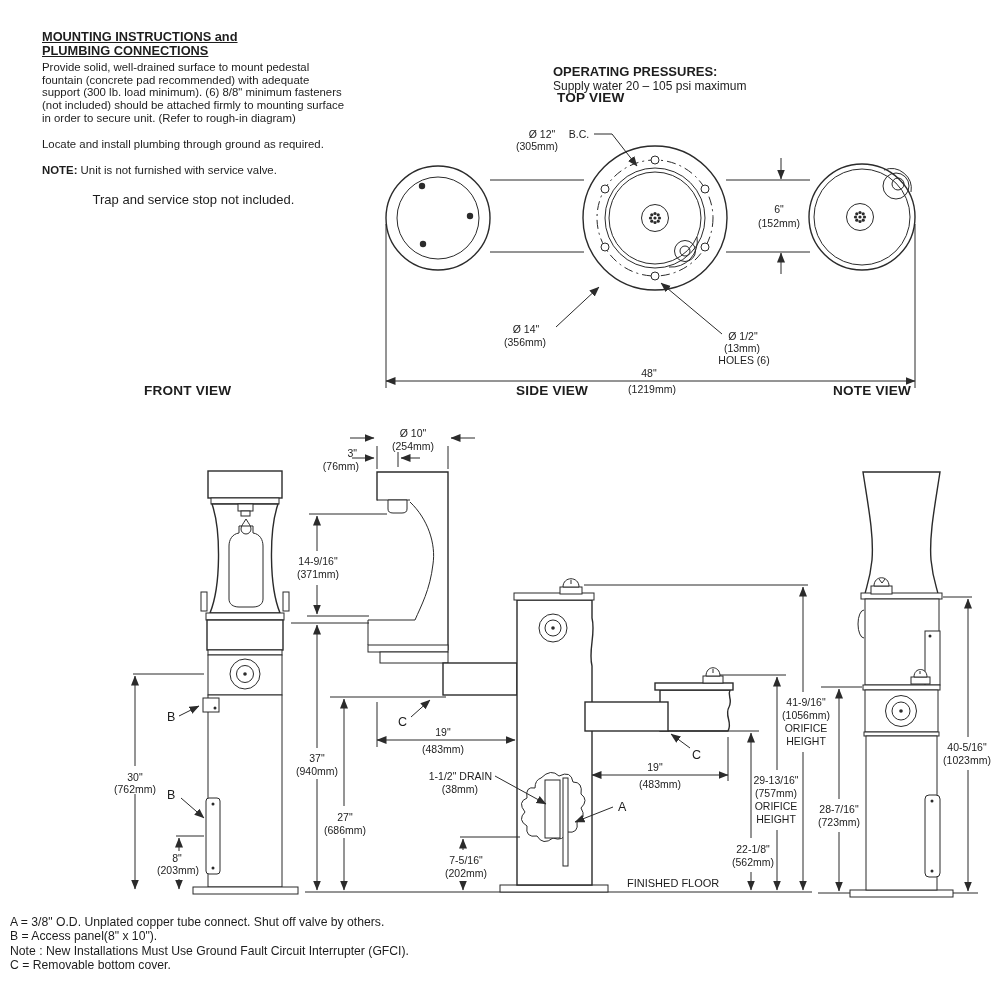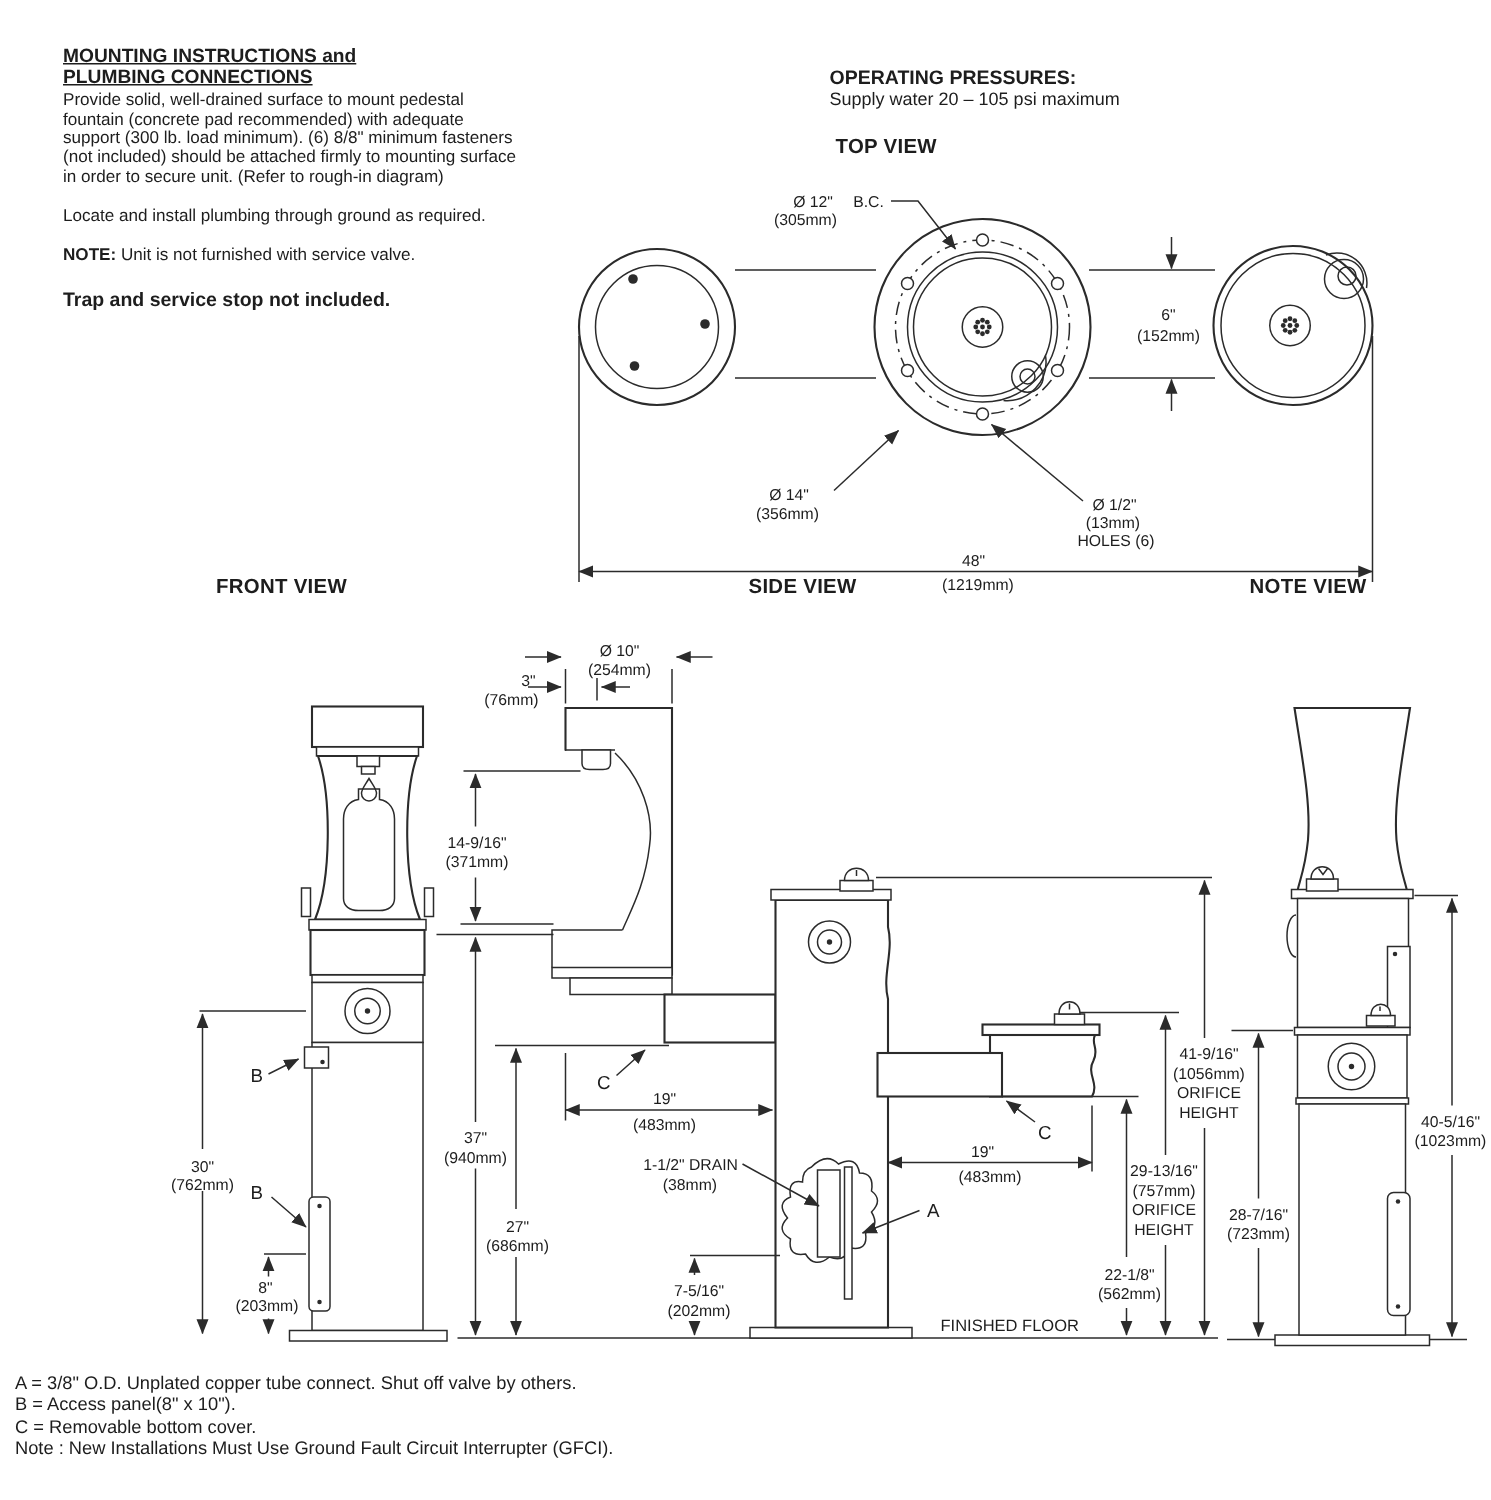--- a/index.html
+++ b/index.html
@@ -3,23 +3,23 @@
 <meta charset="utf-8">
 <style>
   html,body{margin:0;padding:0;background:#fff;}
   #stage{position:relative;width:994px;height:1000px;background:#fff;overflow:hidden;
          font-family:"Liberation Sans",sans-serif;color:#1d1d1d;}
   #art{position:absolute;left:0;top:0;}
   .abs{position:absolute;}
   .instr{left:42px;top:30px;width:303px;font-size:11.4px;line-height:1.13;}
   .instr h1{margin:0 0 2px 0;font-size:12.8px;line-height:1.12;font-weight:bold;text-decoration:underline;}
   .instr p{margin:0 0 13px 0;}
-  .instr .emph{font-size:13px;font-weight:bold;margin-top:16px;}
+  .instr .emph{font-size:13px;font-weight:normal;margin-top:16px;text-align:center;}
   .op{left:553px;top:44px;width:330px;}
-  .op .t{font-weight:bold;font-size:13px;}
+  .op .t{font-weight:bold;font-size:13px;margin-top:20px;}
   .op .l{font-size:12px;}
   .vt{font-weight:bold;font-size:13.6px;text-align:left;letter-spacing:.2px;}
   .notes{left:10px;top:915px;width:700px;font-size:12.2px;line-height:1.18;}
   .notes div{white-space:nowrap;}
   
   .ln{stroke:#2b2b2b;fill:none;stroke-width:1.4;stroke-linecap:round;}
   .lt{stroke:#2b2b2b;fill:none;stroke-width:1;}
   .wh{fill:#fff;stroke:#2b2b2b;stroke-width:1.4;}
   .whl{fill:#fff;stroke:#2b2b2b;stroke-width:1;}
   .dim{stroke:#2b2b2b;fill:none;stroke-width:1;}
@@ -414,23 +414,23 @@
     <div class="emph">Trap and service stop not included.</div>
   </div>
 
   <div class="abs op">
     <div class="t">OPERATING PRESSURES:</div>
     <div class="l">Supply water 20 – 105 psi maximum</div>
   </div>
 
   <div class="abs vt" style="left:557px;top:90px;width:180px;">TOP VIEW</div>
   <div class="abs vt" style="left:144px;top:383px;width:150px;">FRONT VIEW</div>
-  <div class="abs vt" style="left:499px;top:383px;width:150px;">SIDE VIEW</div>
+  <div class="abs vt" style="left:516px;top:383px;width:150px;">SIDE VIEW</div>
   <div class="abs vt" style="left:833px;top:383px;width:150px;">NOTE VIEW</div>
 
   <div class="abs notes">
     <div>A = 3/8" O.D. Unplated copper tube connect. Shut off valve by others.</div>
     <div>B = Access panel(8" x 10").</div>
+    <div>Note : New Installations Must Use Ground Fault Circuit Interrupter (GFCI).</div>
     <div>C = Removable bottom cover.</div>
-    <div>Note : New Installations Must Use Ground Fault Circuit Interrupter (GFCI).</div>
   </div>
 
 </div>
 
 </body></html>

